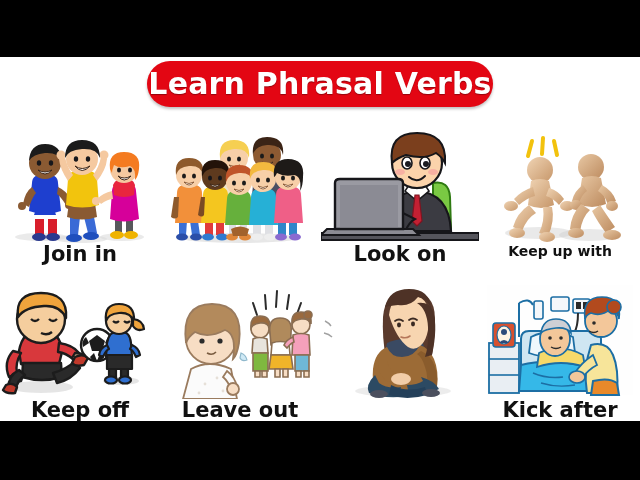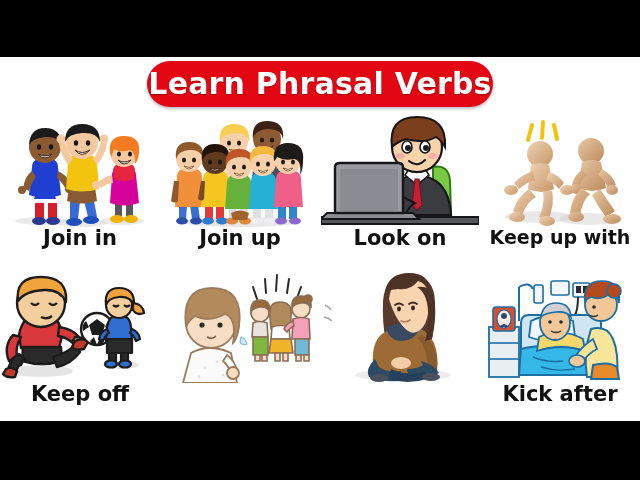--- a/index.html
+++ b/index.html
@@ -22,30 +22,30 @@
     box-shadow:0 2px 3px rgba(0,0,0,.25);
   }
   #title-pill .title-text{
     color:#fff;font-size:30px;font-weight:bold;letter-spacing:.2px;
     font-family:"DejaVu Sans",sans-serif;line-height:1;
     text-shadow:0 1px 1px rgba(0,0,0,.35);
     white-space:nowrap;
   }
 
   
-  .grid{position:absolute;left:0;top:52px;width:640px;height:312px;
+  .grid{position:absolute;left:0;top:68px;width:640px;height:312px;
         display:grid;grid-template-columns:repeat(4,160px);grid-template-rows:156px 156px;}
   .card{position:relative;display:flex;flex-direction:column;align-items:center;justify-content:flex-start;}
   .art{width:158px;height:118px;display:block;}
   .caption{
     font-family:"DejaVu Sans",sans-serif;
     font-size:21px;font-weight:bold;color:#111;white-space:nowrap;
     line-height:1;margin-top:1px;
   }
-  .cap-sm{font-size:19px;}
+  .cap-sm{font-size:14px;}
 </style>
 </head>
 <body>
 
 <div id="stage">
 
   <div class="bar top"></div>
   <div class="bar bottom"></div>
 
   <div id="canvas">
@@ -193,21 +193,20 @@
             <path d="M115 70 q0-9 12-9 q13 0 13 9 l2 28 h-29z" fill="#ef5f87"></path>
             <circle cx="127" cy="52" r="13" fill="#f7cfa8"></circle>
             <path d="M113 52 q-2-18 14-18 q17 0 15 18 q0 9 -3 14 q2-15 -6-16 q-10 2 -17-2 q-2 4 -3 4z" fill="#1e1a18"></path>
             <ellipse cx="122" cy="53" rx="2" ry="2.5" fill="#1b1b1b"></ellipse>
             <ellipse cx="132" cy="53" rx="2" ry="2.5" fill="#1b1b1b"></ellipse>
             <path d="M122 59 q5 6 10 0 q-5 3 -10 0z" fill="#fff" stroke="#7a4b2a" stroke-width=".8"></path>
           </g>
 
           <path d="M70 104 q9-5 18 0 l-2 7 h-14z" fill="#a2622c"></path>
         </svg>
-        <div class="caption">Join up</div>
       </div>
 
       <div class="card">
         <svg class="art" viewBox="0 0 158 118">
 
           <path d="M112 58 q16-3 17 14 l1 32 q-10 4 -18 0z" fill="#7ac943" stroke="#2f7a12" stroke-width="2"></path>
 
           <path d="M63 106 q1-38 33-40 q32 2 34 40z" fill="#3b3b42" stroke="#16161a" stroke-width="2.2"></path>
 
           <path d="M84 66 l12 10 l12-10 l-4-6 q-8 7 -16 0z" fill="#fff" stroke="#16161a" stroke-width="1.6"></path>
@@ -383,20 +382,21 @@
             <circle cx="72" cy="108" r="6" fill="#f7ddc4"></circle>
             <circle cx="50" cy="58" r="25" fill="#f7ddc4"></circle>
             <path d="M25 62 q-5-39 26-39 q32 0 27 39 q-2 12 -6 16 q4-25 -8-29 q-17 9 -30 2 q-7 5 -9 11z" fill="#b38a5c"></path>
             <circle cx="41" cy="60" r="2.6" fill="#2b2b2b" stroke="none"></circle>
             <circle cx="59" cy="60" r="2.6" fill="#2b2b2b" stroke="none"></circle>
             <path d="M46 72 q5 3 9 -1" fill="none" stroke="#7a5c40" stroke-width="1.6"></path>
           </g>
 
           <path d="M80 72 q5 2 6 7 q-5 2 -7-2z" fill="#cfe9f5" stroke="#8fb8cc" stroke-width="1.2"></path>
         </svg>
+        <div class="caption">Leave out</div>
       </div>
 
       <div class="card">
         <svg class="art" viewBox="0 0 158 118">
           <ellipse cx="82" cy="110" rx="48" ry="6" fill="#dcdcdc" opacity=".55"></ellipse>
 
           <path d="M62 36 q2-26 26-26 q26 0 26 28 q0 26 -5 44 q-9 5 -22 4 q-16-2 -22-8 q-4-22 -3-42z" fill="#5a3a2c"></path>
 
           <path d="M66 62 q18-8 36 0 l5 22 q-22 10 -46 2z" fill="#3a4a63"></path>
 

